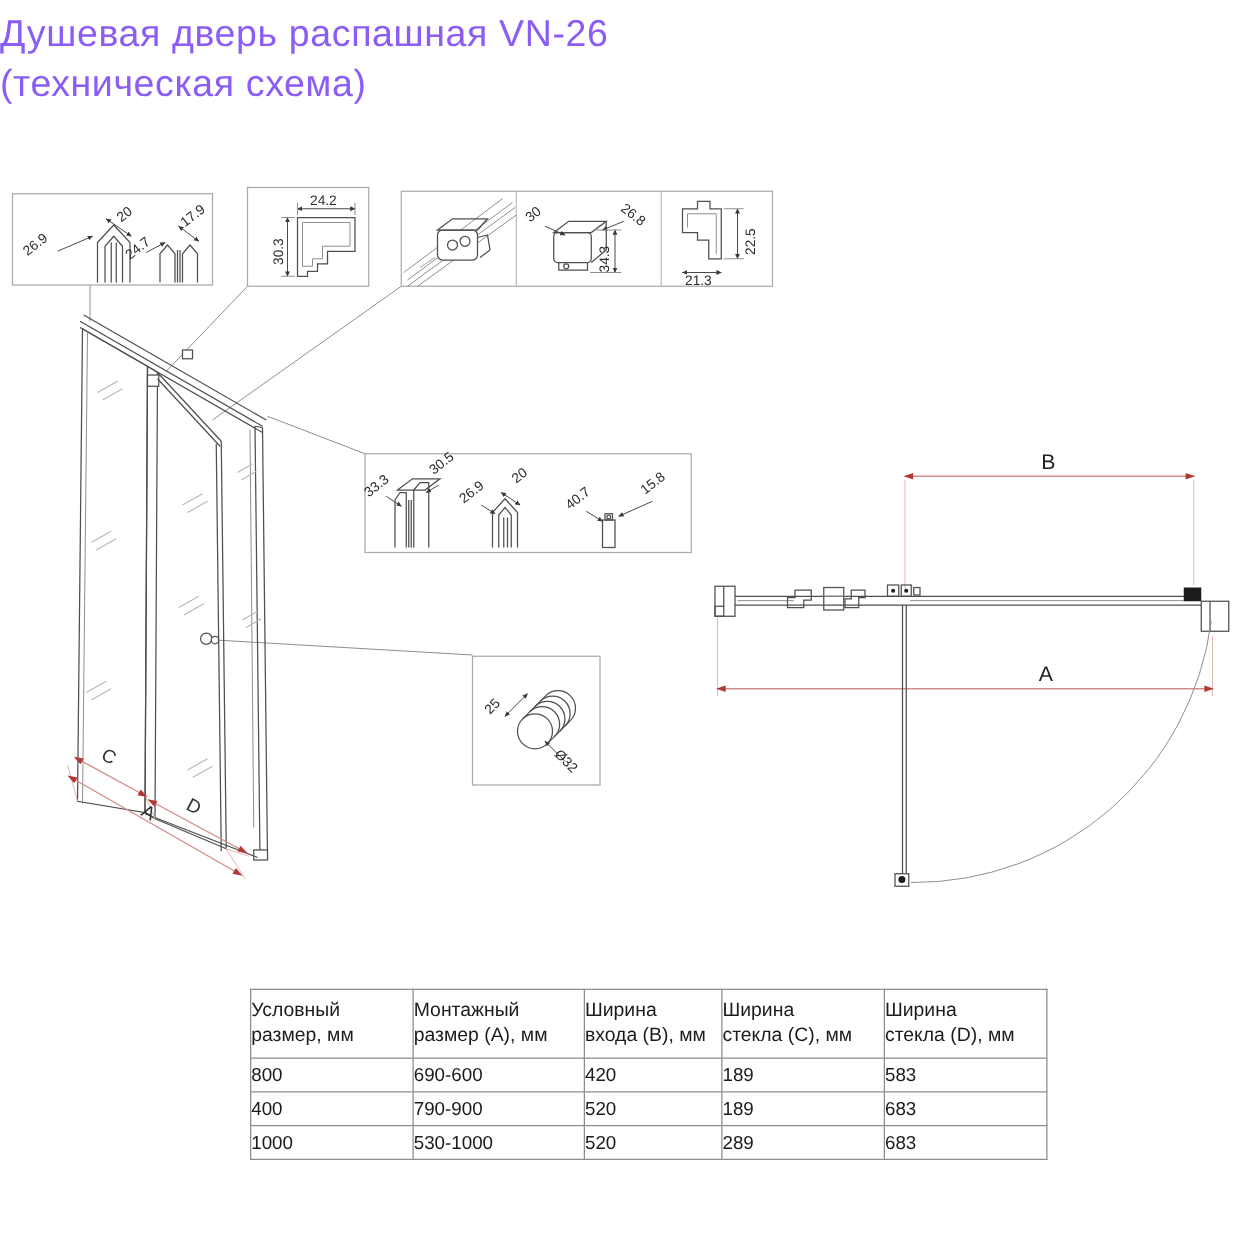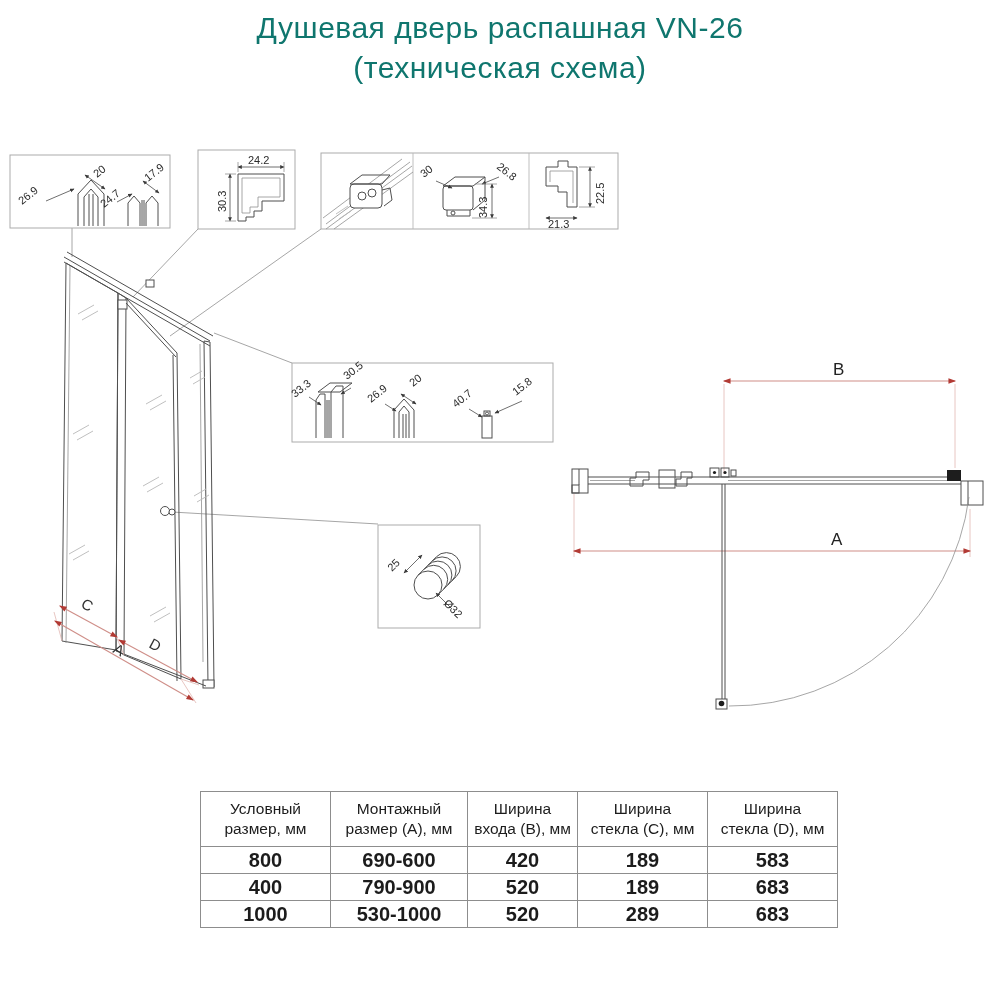--- a/index.html
+++ b/index.html
@@ -2,41 +2,41 @@
 <html lang="ru" style="--dim_line: #cf8e88; --dim_arrow: #b23a34; --draw_line: #4f4f4f;"><head>
 <meta charset="utf-8">
 <style>
   :root{
     --dim_line:#cf8e88;
     --dim_arrow:#b23a34;
     --draw_line:#4f4f4f;
   }
   html,body{margin:0;padding:0;background:#ffffff;}
   body{width:1000px;height:1000px;position:relative;font-family:"Liberation Sans",sans-serif;overflow:hidden;}
-  .title-block{position:absolute;top:8px;left:0;width:1000px;text-align:center;color:#0f766e;}
+  .title-block{position:absolute;top:8px;left:0;width:1000px;text-align:left;color:#8b5cf6;}
   .title-block div{font-size:30px;line-height:40px;letter-spacing:.5px;}
   .drawing{position:absolute;top:0;left:0;}
   
   .s1{stroke:var(--draw_line);stroke-width:1;fill:none;}
   .s1f{stroke:var(--draw_line);stroke-width:1;fill:#ffffff;}
   .s2{stroke:#8f8f8f;stroke-width:.8;fill:none;}
   .s3{stroke:#b8b8b8;stroke-width:.9;fill:none;}
   .box{stroke:#ababab;stroke-width:1;fill:#ffffff;}
   .dim{stroke:#4a4a4a;stroke-width:.8;fill:none;}
   .red{stroke:var(--dim_line);stroke-width:1.1;fill:none;}
   .redx{stroke:#e2b7b2;stroke-width:.8;fill:none;}
   .t11{font-size:11px;fill:#2b2b2b;}
   .t15{font-size:15px;fill:#333333;}
   .t17{font-size:17px;fill:#222222;}
   .filldark{fill:#1d1d1d;stroke:none;}
   
   .size-table{position:absolute;left:200px;top:791px;border-collapse:collapse;table-layout:fixed;width:637px;color:#1c1c1c;}
-  .size-table th,.size-table td{border:1px solid #8d8d8d;text-align:center;vertical-align:middle;padding:0;}
+  .size-table th,.size-table td{border:1px solid #8d8d8d;text-align:left;vertical-align:middle;padding:0;}
   .size-table th{font-weight:normal;font-size:15.5px;line-height:1.3;height:54px;white-space:pre-line;}
-  .size-table td{font-size:20px;height:26px;font-weight:bold;}
+  .size-table td{font-size:15px;height:26px;}
 </style>
 </head>
 <body>
 
 <div class="title-block">
   <div>Душевая дверь распашная VN-26</div>
   <div>(техническая схема)</div>
 </div>
 
 <svg class="drawing" width="1000" height="1000" viewBox="0 0 1000 1000">

